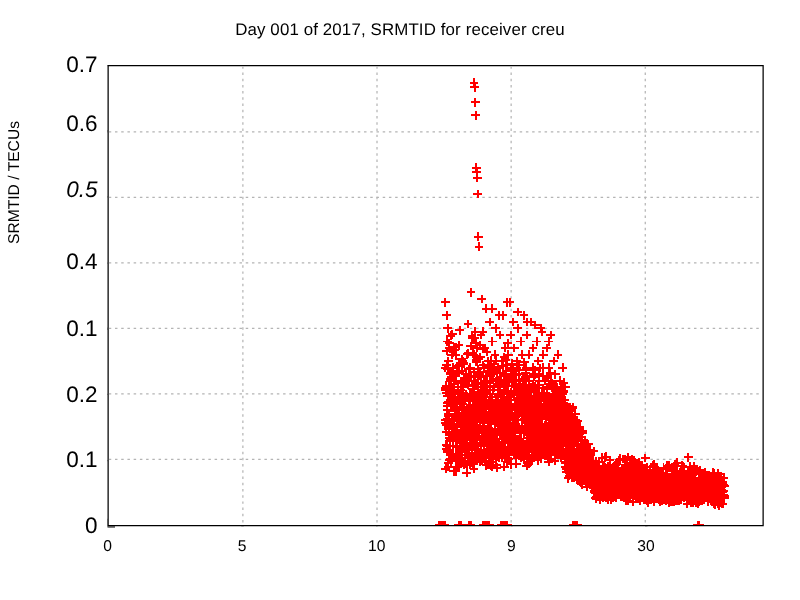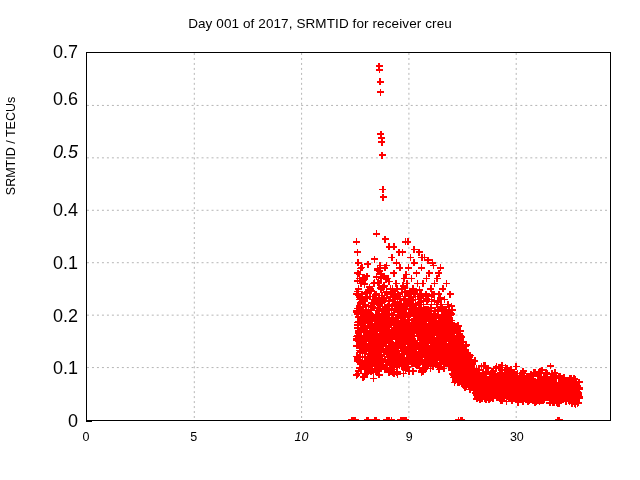--- a/index.html
+++ b/index.html
@@ -103,21 +103,21 @@
       <div class="ytick-label" style="top: 315.571px; right: 562px;">0.2</div>
       <div class="ytick-label" style="top: 262.857px; right: 562px;">0.1</div>
       <div class="ytick-label" style="top: 210.143px; right: 562px;">0.4</div>
       <div class="ytick-label" style="top: 152px; right: 562px; font-style: italic;">0.5</div>
       <div class="ytick-label" style="top: 99px; right: 562px;">0.6</div>
       <div class="ytick-label" style="top: 52px; right: 562px;">0.7</div>
     </div>
   <div id="xtick-labels">
       <div class="xtick-label" style="left: 86px; top: 430px;">0</div>
       <div class="xtick-label" style="left: 193.714px; top: 430px;">5</div>
-      <div class="xtick-label" style="left: 301.429px; top: 430px; font-style: italic;">10</div>
+      <div class="xtick-label" style="left: 301.429px; top: 430px;">10</div>
       <div class="xtick-label" style="left: 409.143px; top: 430px;">9</div>
       <div class="xtick-label" style="left: 516.858px; top: 430px;">30</div>
     </div>
   <div id="tick-marks">
       <div class="tick-mark" style="left: 86px; top: 420.5px; width: 6px; height: 1.3px;"></div>
       <div class="tick-mark" style="left: 86px; top: 367.786px; width: 6px; height: 1.3px;"></div>
       <div class="tick-mark" style="left: 86px; top: 315.071px; width: 6px; height: 1.3px;"></div>
       <div class="tick-mark" style="left: 86px; top: 262.357px; width: 6px; height: 1.3px;"></div>
       <div class="tick-mark" style="left: 86px; top: 209.643px; width: 6px; height: 1.3px;"></div>
       <div class="tick-mark" style="left: 86px; top: 156.929px; width: 6px; height: 1.3px;"></div>

